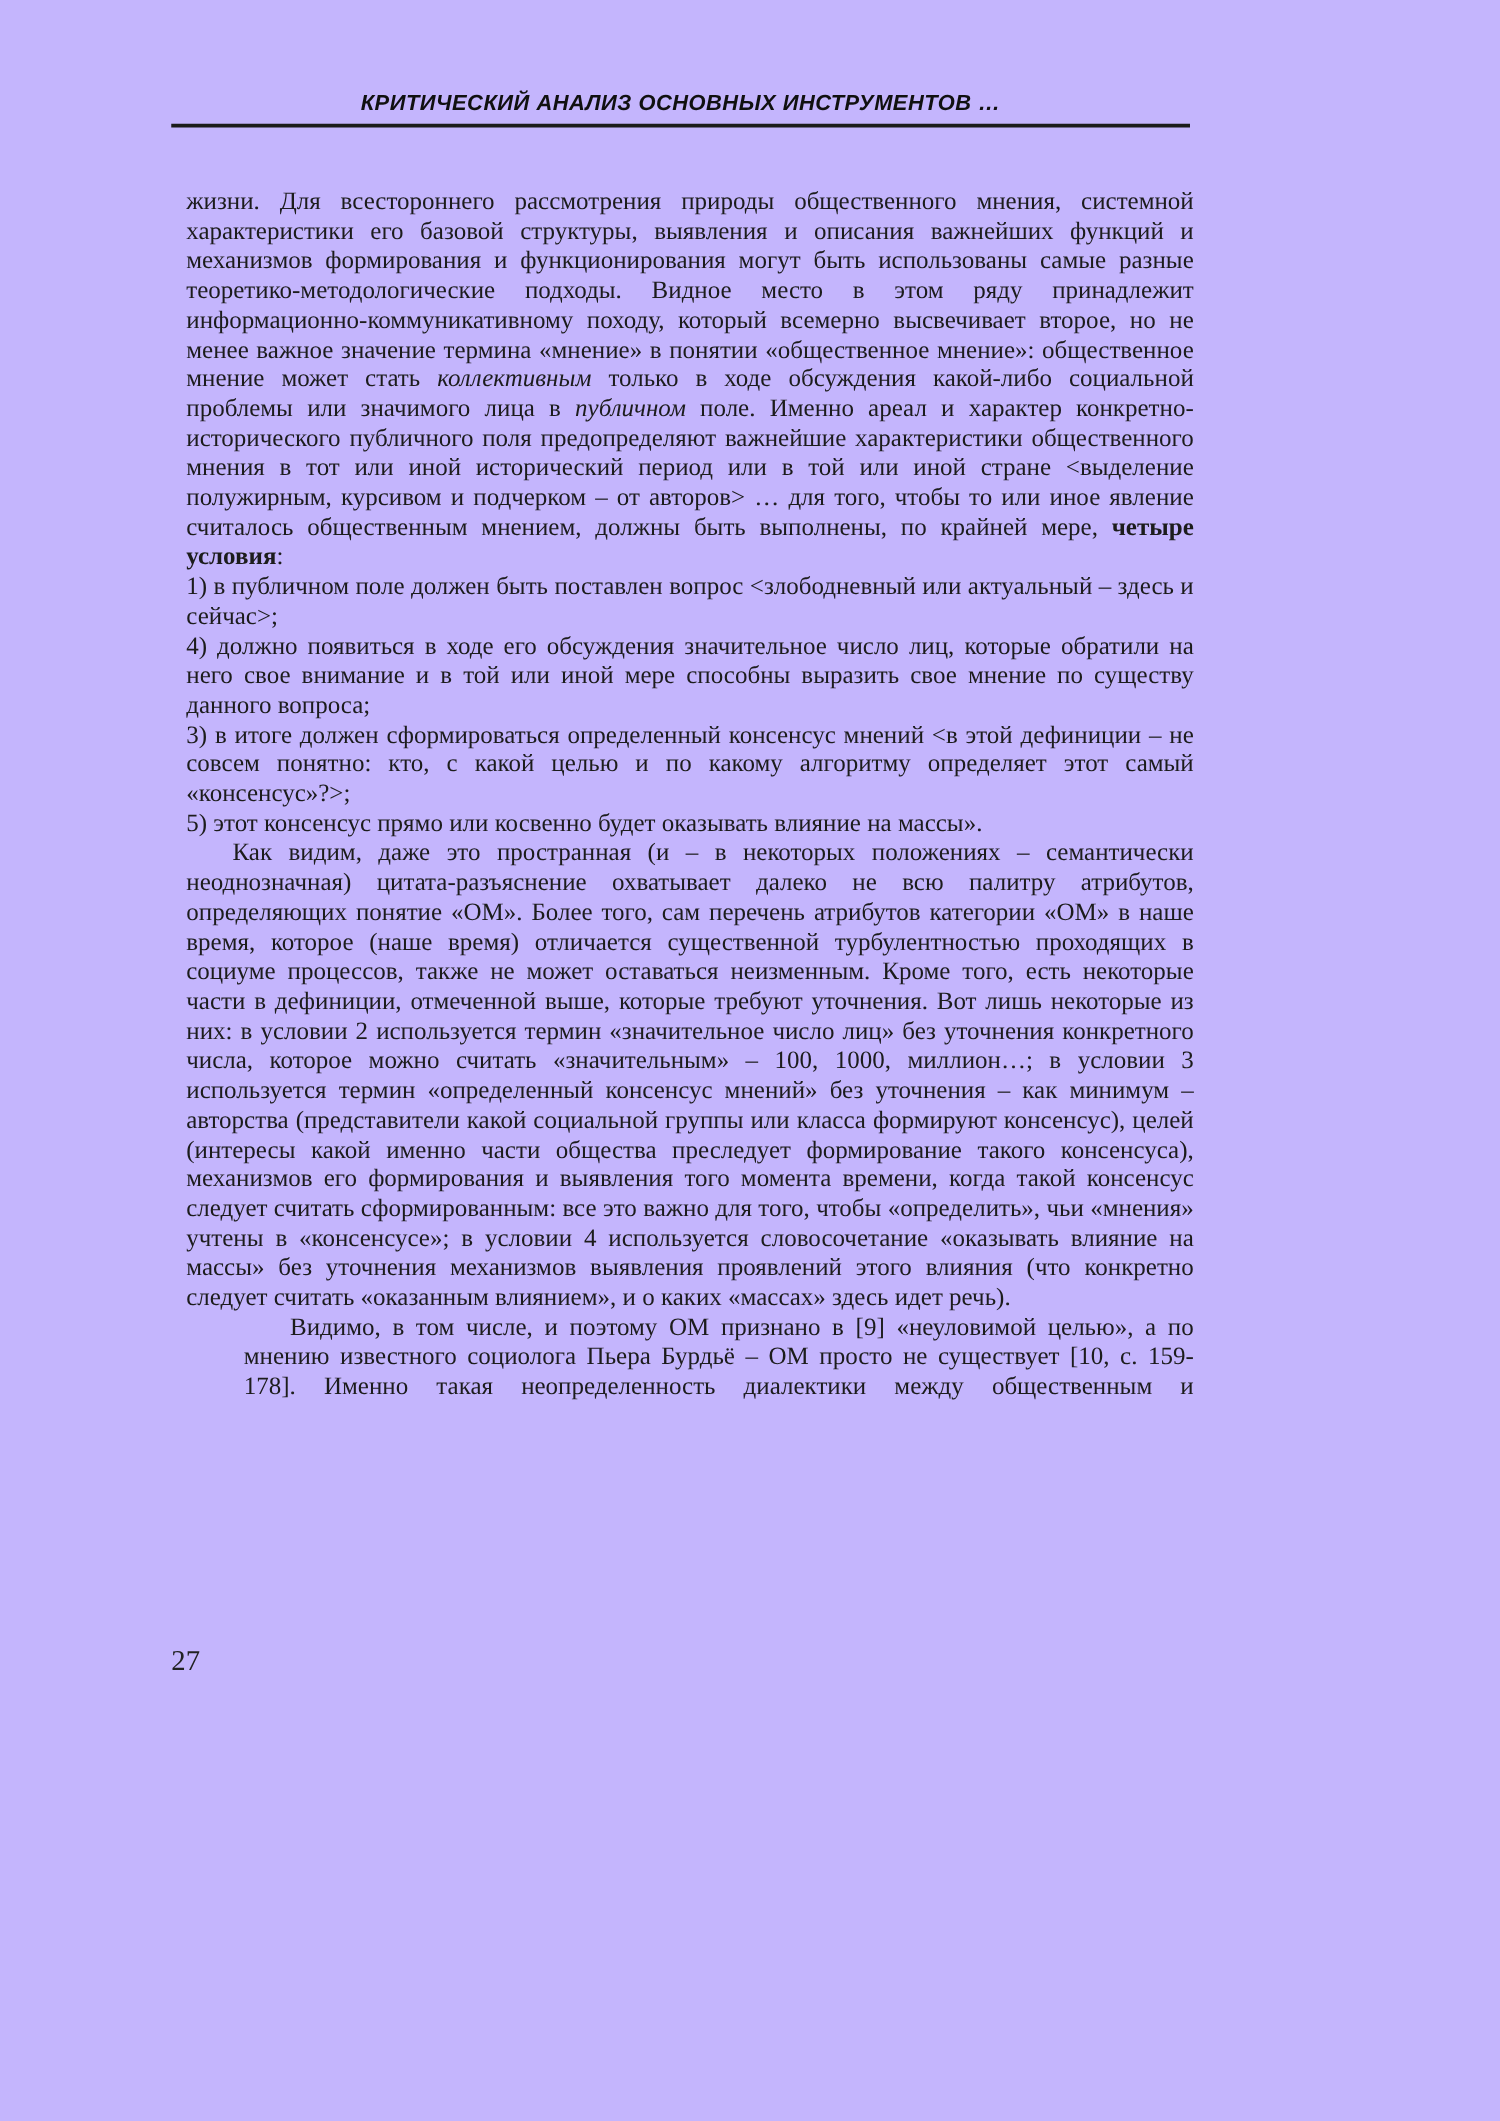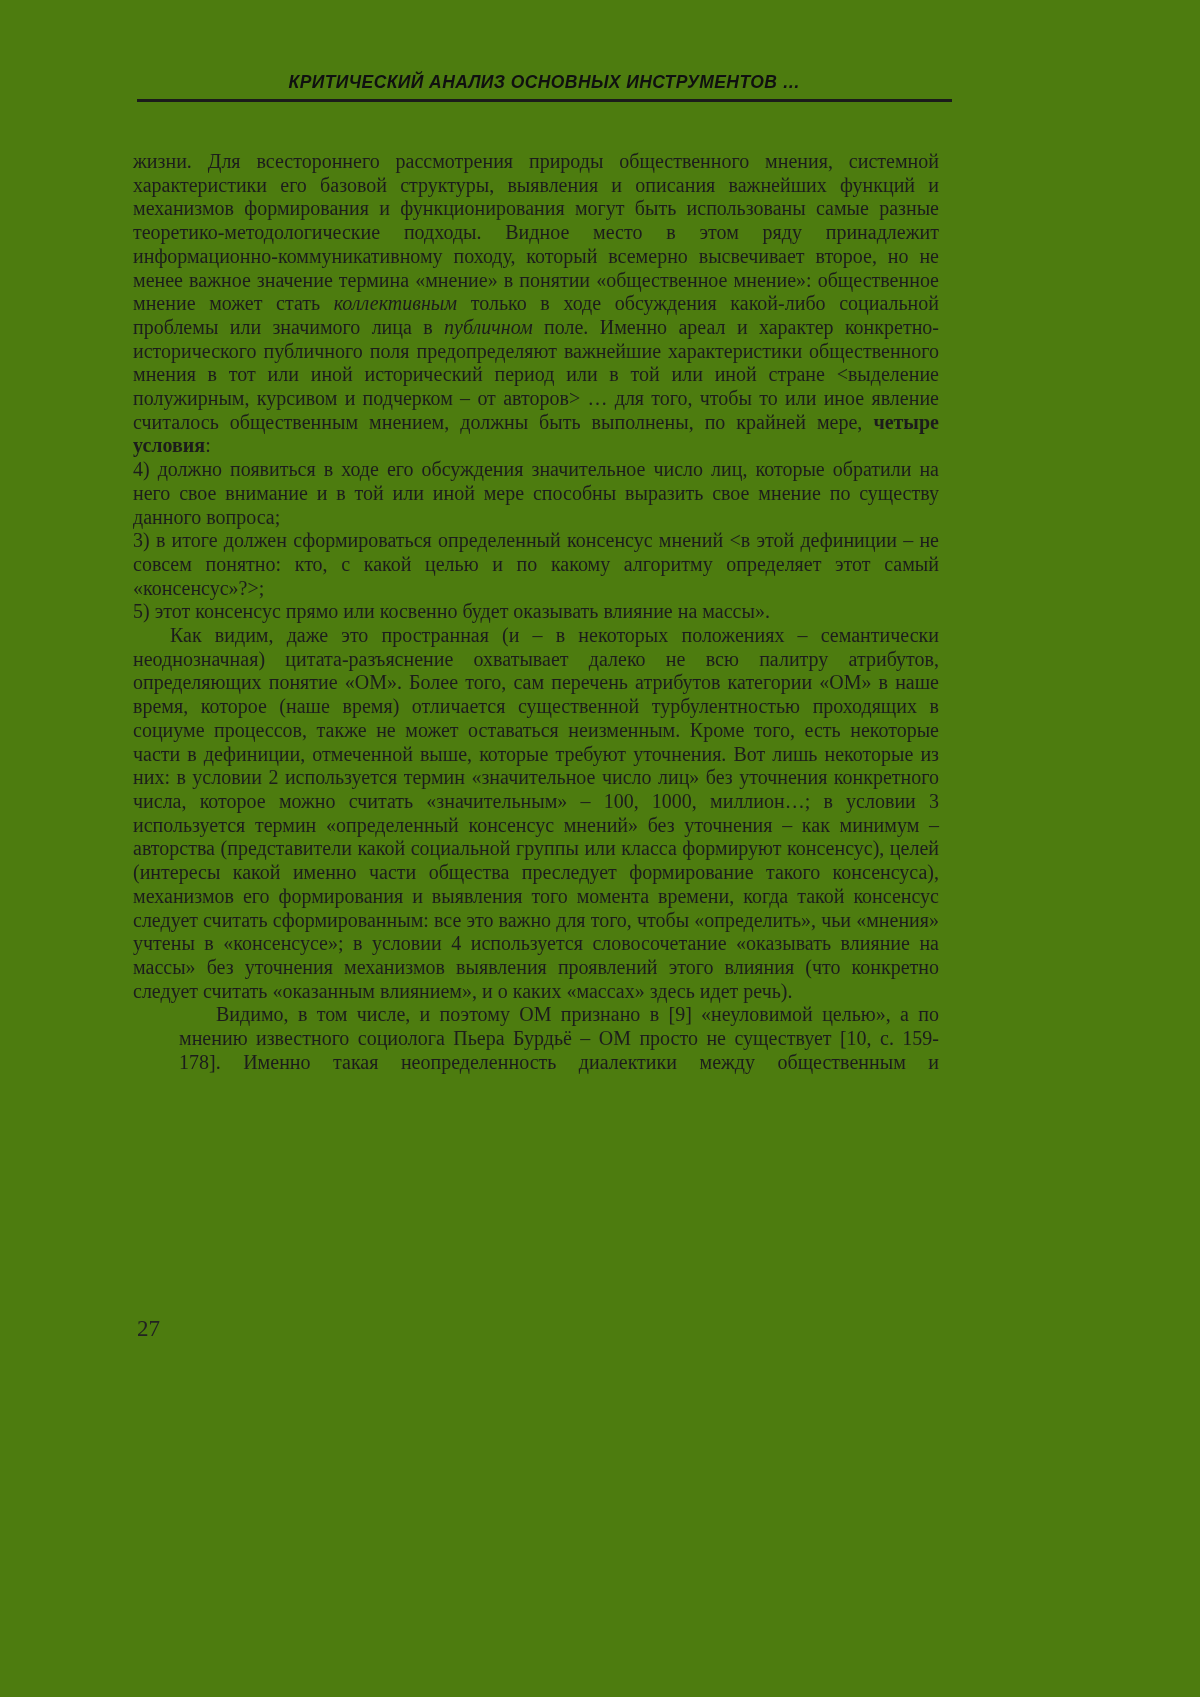--- a/index.html
+++ b/index.html
@@ -4,21 +4,21 @@
 <style>
   html, body {
     margin: 0;
     padding: 0;
     background: #ffffff;
   }
   .page {
     position: relative;
     width: 1200px;
     height: 1697px;
-    background: #4d7c0f;
+    background: #c4b5fd;
     font-family: "Liberation Serif", serif;
     color: #1c1c1c;
     overflow: hidden;
   }
   .running-header {
     position: absolute;
     left: 137px;
     top: 72px;
     width: 815px;
   }
@@ -32,21 +32,21 @@
     color: #101010;
     white-space: nowrap;
   }
   .rh-rule {
     margin-top: 6px;
     height: 3px;
     background: #1b1b1b;
   }
   .body-text {
     position: absolute;
-    left: 133px;
+    left: 149px;
     top: 150px;
     width: 806px;
     font-size: 20px;
     line-height: 23.7px;
     text-align: justify;
     hyphens: none;
     -webkit-hyphens: none;
   }
   .body-text p {
     margin: 0;
@@ -76,20 +76,21 @@
 
 <div class="page">
 
   <div class="running-header">
     <div class="rh-text">КРИТИЧЕСКИЙ АНАЛИЗ ОСНОВНЫХ ИНСТРУМЕНТОВ …</div>
     <div class="rh-rule"></div>
   </div>
 
   <div class="body-text" id="body-text">
       <p><span class="">жизни. Для всестороннего рассмотрения природы общественного мнения, системной характеристики его базовой структуры, выявления и описания важнейших функций и механизмов формирования и функционирования могут быть использованы самые разные теоретико-методологические подходы. Видное место в этом ряду принадлежит информационно-коммуникативному походу, который всемерно высвечивает второе, но не менее важное значение термина «мнение» в понятии «общественное мнение»: общественное мнение может стать </span><span class="i">коллективным</span><span class=""> только в ходе обсуждения какой-либо социальной проблемы или значимого лица в </span><span class="i">публичном</span><span class=""> поле. Именно ареал и характер конкретно-исторического публичного поля предопределяют важнейшие характеристики общественного мнения в тот или иной исторический период или в той или иной стране &lt;выделение полужирным, курсивом и подчерком – от авторов&gt; … для того, чтобы то или иное явление считалось общественным мнением, должны быть выполнены, по крайней мере, </span><span class="b">четыре условия</span><span class="">:</span></p>
+      <p><span class="">1) в публичном поле должен быть поставлен вопрос &lt;злободневный или актуальный – здесь и сейчас&gt;;</span></p>
       <p><span class="">4) должно появиться в ходе его обсуждения значительное число лиц, которые обратили на него свое внимание и в той или иной мере способны выразить свое мнение по существу данного вопроса;</span></p>
       <p><span class="">3) в итоге должен сформироваться определенный консенсус мнений &lt;в этой дефиниции – не совсем понятно: кто, с какой целью и по какому алгоритму определяет этот самый «консенсус»?&gt;;</span></p>
       <p><span class="">5) этот консенсус прямо или косвенно будет оказывать влияние на массы».</span></p>
       <p class="indent"><span class="">Как видим, даже это пространная (и – в некоторых положениях – семантически неоднозначная) цитата-разъяснение охватывает далеко не всю палитру атрибутов, определяющих понятие «ОМ». Более того, сам перечень атрибутов категории «ОМ» в наше время, которое (наше время) отличается существенной турбулентностью проходящих в социуме процессов, также не может оставаться неизменным. Кроме того, есть некоторые части в дефиниции, отмеченной выше, которые требуют уточнения. Вот лишь некоторые из них: в условии 2 используется термин «значительное число лиц» без уточнения конкретного числа, которое можно считать «значительным» – 100, 1000, миллион…; в условии 3 используется термин «определенный консенсус мнений» без уточнения – как минимум – авторства (представители какой социальной группы или класса формируют консенсус), целей (интересы какой именно части общества преследует формирование такого консенсуса), механизмов его формирования и выявления того момента времени, когда такой консенсус следует считать сформированным: все это важно для того, чтобы «определить», чьи «мнения» учтены в «консенсусе»; в условии 4 используется словосочетание «оказывать влияние на массы» без уточнения механизмов выявления проявлений этого влияния (что конкретно следует считать «оказанным влиянием», и о каких «массах» здесь идет речь).</span></p>
       <p class="indent justify-last"><span class="">Видимо, в том числе, и поэтому ОМ признано в [9] «неуловимой целью», а по мнению известного социолога Пьера Бурдьё – ОМ просто не существует [10, с. 159-178]. Именно такая неопределенность диалектики между общественным и</span></p>
     </div>
 
   <div class="page-number">27</div>
 
 </div>

